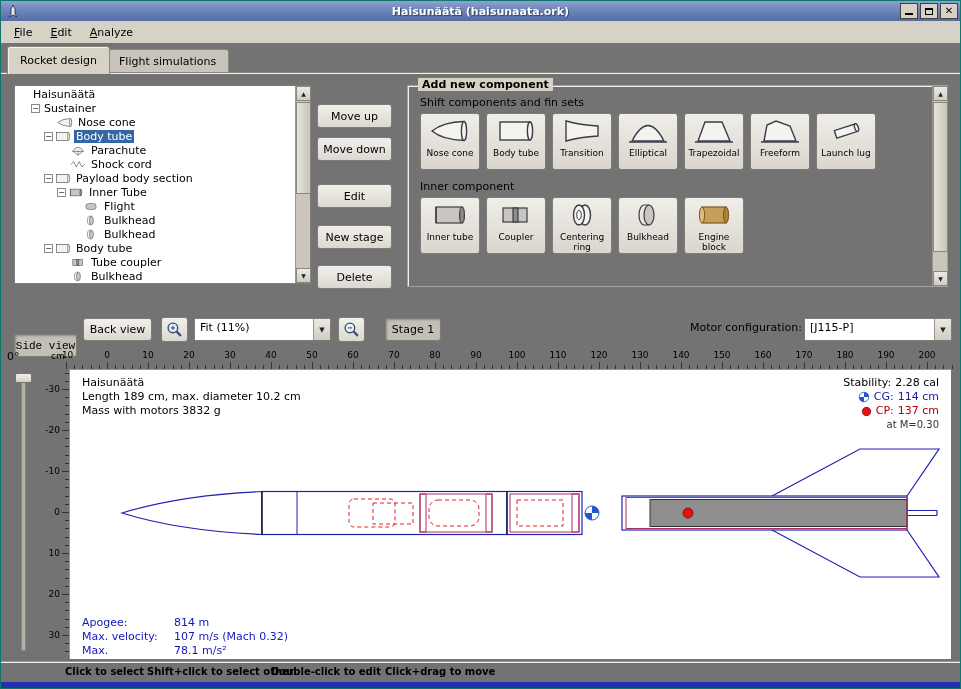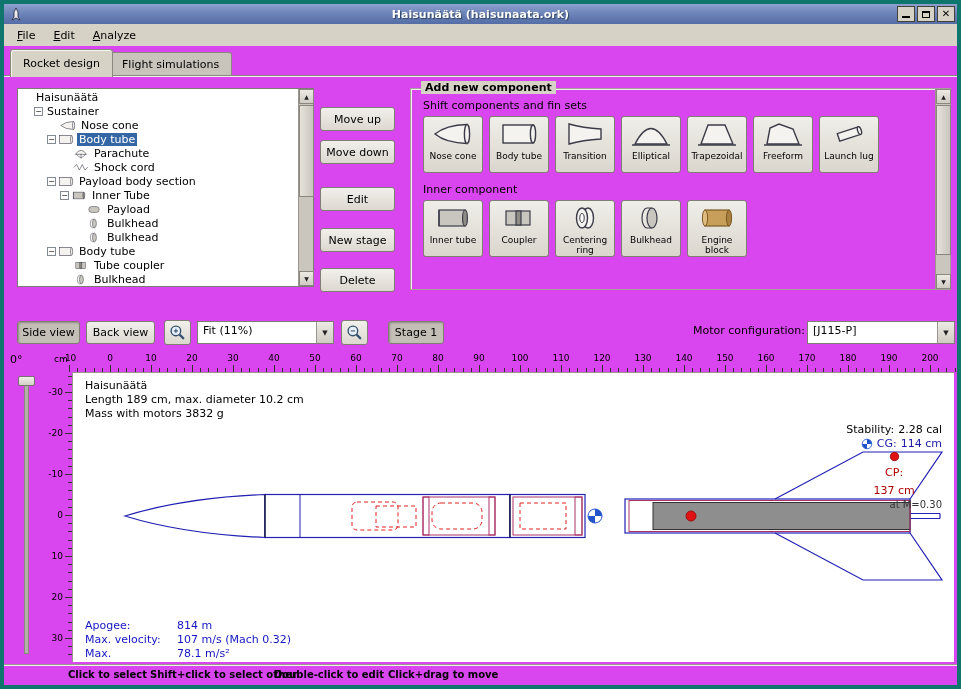--- a/index.html
+++ b/index.html
@@ -1,17 +1,17 @@
 <!DOCTYPE html>
 <html><head>
 <meta charset="utf-8">
 <style>
   html,body{margin:0;padding:0;background:#9a9a9a;}
   *{box-sizing:border-box;}
-  .window{position:relative;width:961px;height:689px;background:#d946ef;border:4px solid #0f766e;
+  .window{position:relative;width:961px;height:689px;background:#737373;border:1px solid #0f766e;
     font-family:"DejaVu Sans",sans-serif;font-size:11px;color:#000;overflow:hidden;}
   
   .titlebar{position:absolute;left:0;top:0;width:100%;height:20px;
     background:linear-gradient(180deg,#8ea2cf 0%,#6e85ba 45%,#546da6 100%);
     display:flex;align-items:center;}
   .tb-icon{position:absolute;left:4px;top:2px;width:16px;height:16px;display:flex;align-items:center;justify-content:center;}
   .tb-title{flex:1;text-align:center;color:#fff;font-weight:bold;font-size:11px;text-shadow:1px 1px 1px #30425f;}
   .tb-btns{position:absolute;right:2px;top:2px;display:flex;gap:2px;}
   .tb-btn{width:18px;height:16px;background:#d6d2c6;border:1px solid #45413b;display:flex;align-items:center;justify-content:center;font-size:9px;line-height:1;}
   .glyph-min{width:8px;height:7px;border-bottom:2px solid #000;}
@@ -76,24 +76,24 @@
   .hruler{position:absolute;left:58px;top:348px;width:903px;height:20px;overflow:hidden;}
   .htick{position:absolute;bottom:0;width:1px;height:4px;background:#333;}
   .htick.maj{height:7px;}
   .hlab{position:absolute;top:1px;transform:translateX(-50%);font-size:9px;}
   .vruler{position:absolute;left:38px;top:368px;width:30px;height:290px;overflow:hidden;}
   .vtick{position:absolute;right:0;height:1px;width:4px;background:#333;}
   .vtick.maj{width:7px;}
   .vlab{position:absolute;right:9px;transform:translateY(-50%);font-size:9px;}
   .canvas{position:absolute;left:68px;top:368px;width:882px;height:290px;background:#fff;border-left:1px solid #9a968e;border-top:1px solid #9a968e;overflow:hidden;}
   .canvas-info{position:absolute;left:12px;top:6px;line-height:14px;}
-  .stab{position:absolute;right:12px;top:6px;text-align:right;line-height:14px;margin-top:44px;}
+  .stab{position:absolute;right:12px;top:6px;text-align:right;line-height:14px;}
   .stab-row{display:flex;justify-content:flex-end;align-items:center;gap:4px;}
   .cg-text{color:#1a1aa6;}
-  .cp-text{color:#b00000;flex-direction:column;}
+  .cp-text{color:#b00000;}
   .mach-note{font-size:10px;color:#333;}
   .flight{position:absolute;left:12px;top:246px;color:#1515c0;line-height:14px;}
   .frow{display:flex;}
   .flabel{width:92px;}
   
   .statusbar{position:absolute;left:0;top:660px;width:961px;height:21px;border-top:1px solid #9a968e;box-shadow:inset 0 1px 0 #f2f0ea;padding-left:36px;}
   .hint{position:absolute;top:4px;font-size:10px;font-weight:bold;}
   .bottom-strip{position:absolute;left:0;top:681px;width:961px;height:8px;background:#2433ad;}
 </style>
 </head>
@@ -211,21 +211,21 @@
           <span class="tlabel">Inner Tube</span>
         </div>
         <div class="trow">
           <span class="tind" style="width:55px"></span>
           <span class="tind" style="width:13px"></span>
           <span class="ticon">
             <svg width="16" height="11" viewBox="0 0 40 26" preserveAspectRatio="none">
               <rect x="7" y="6" width="26" height="14" rx="7" class="g"></rect>
             </svg>
           </span>
-          <span class="tlabel">Payload</span>
+          <span class="tlabel">Flight</span>
         </div>
         <div class="trow">
           <span class="tind" style="width:55px"></span>
           <span class="tind" style="width:13px"></span>
           <span class="ticon">
             <svg width="16" height="11" viewBox="0 0 40 26" preserveAspectRatio="none">
               <ellipse cx="21" cy="13" rx="5" ry="10" class="g"></ellipse>
               <path d="M21 3 L16 3 A5 10 0 0 0 16 23 L21 23" class="i2"></path>
             </svg>
           </span>
@@ -390,21 +390,21 @@
         </div>
       </div>
     <div class="vscroll" style="right:0;top:0;height:200px;">
       <div class="sb-btn" style="top:0;">▲</div>
       <div class="sb-thumb" style="top:16px;height:150px;"></div>
       <div class="sb-btn" style="bottom:0;">▼</div>
     </div>
   </div>
 
   <div class="toolbar">
-    <div class="btn sunken" style="left:13px;top:2px;width:63px;height:23px;">Side view</div>
+    <div class="btn sunken" style="left:13px;top:18px;width:63px;height:23px;font-family:Liberation Mono, monospace;">Side view</div>
     <div class="btn" style="left:82px;top:2px;width:69px;height:23px;">Back view</div>
     <div class="btn" style="left:160px;top:1px;width:27px;height:25px;">
       <svg width="17" height="17" viewBox="0 0 16 16">
           <circle cx="6.5" cy="6.5" r="4.5" fill="#e8f0fa" stroke="#34506e" stroke-width="1.3"></circle>
           <line x1="10" y1="10" x2="14" y2="14" stroke="#34506e" stroke-width="2"></line>
           <line x1="4.5" y1="6.5" x2="8.5" y2="6.5" stroke="#34506e"></line>
           <line x1="6.5" y1="4.5" x2="6.5" y2="8.5" stroke="#34506e"></line>
         </svg>
     </div>
     <div class="combo" style="left:193px;top:2px;width:137px;">

